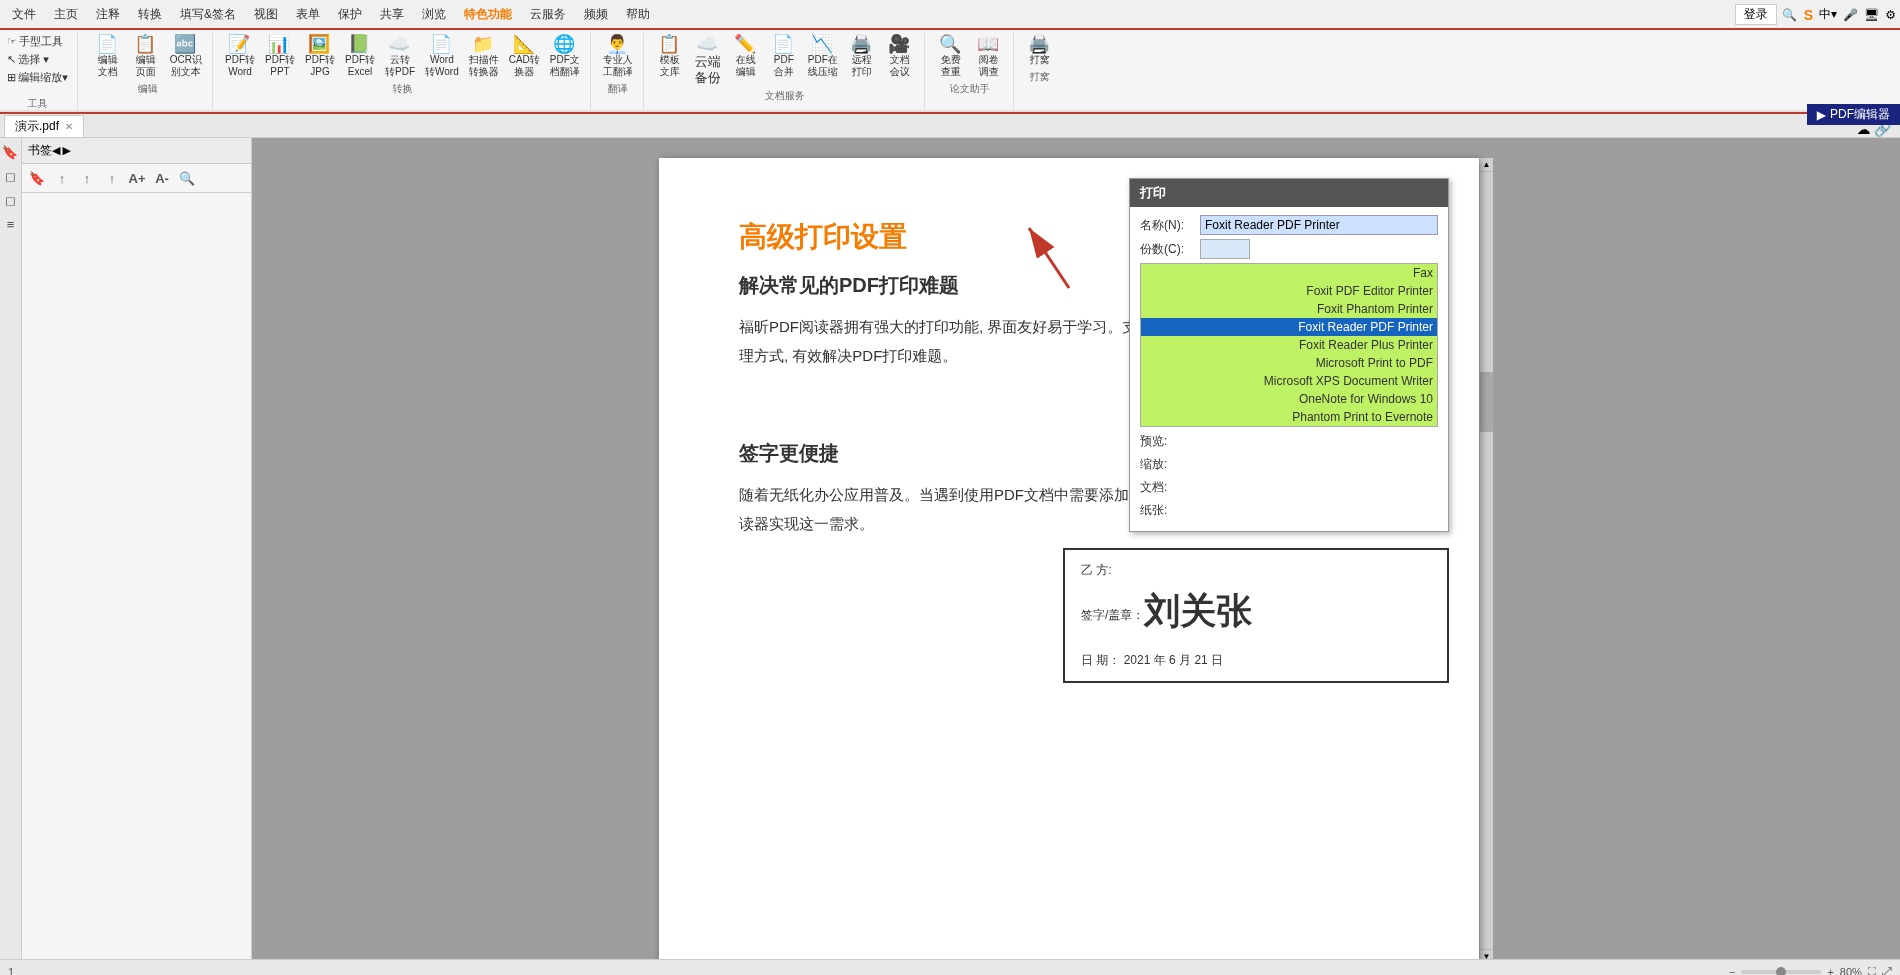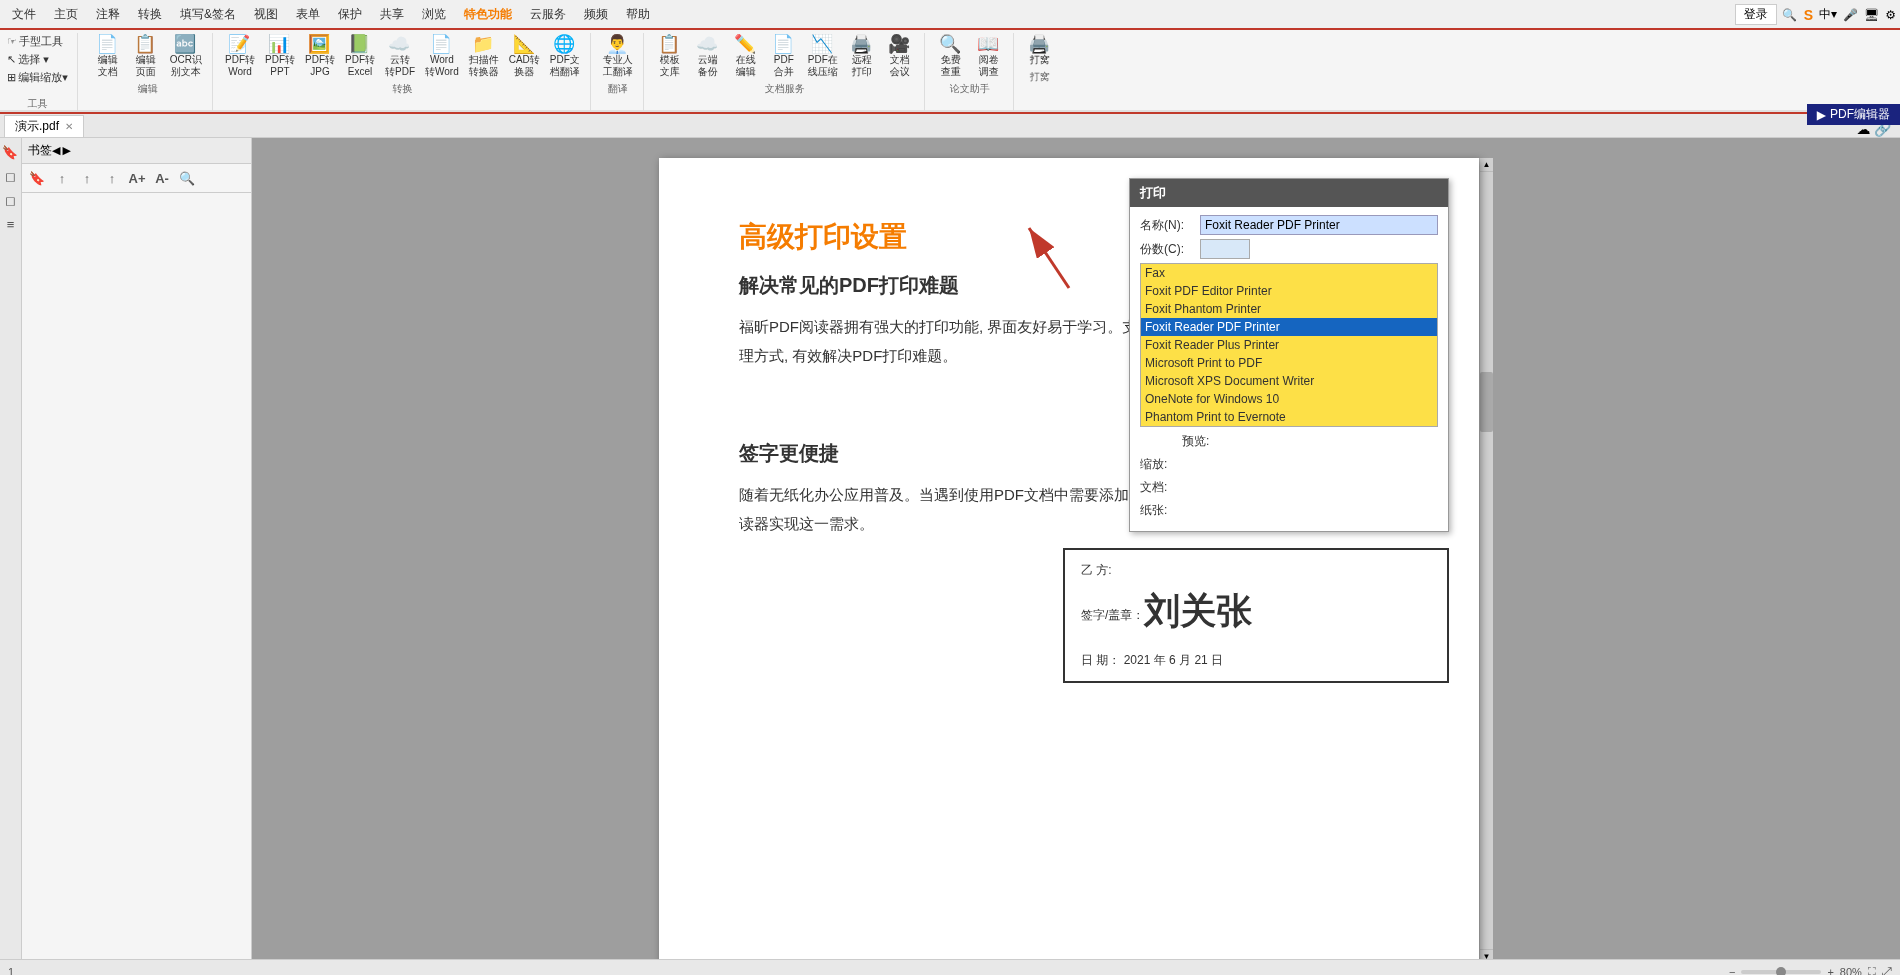--- a/index.html
+++ b/index.html
@@ -286,22 +286,23 @@
       font-size: 12px;
       color: #333;
       cursor: pointer;
     }
     .print-option.selected {
       background: #1565c0;
       color: #fff;
     }
     .print-options-list {
       border: 1px solid #aaa;
-      background: #fde047;
+      background: #bef264;
       width: 100%;
+      text-align: right;
     }
 
     
     .signature-box {
       position: absolute;
       right: 30px;
       top: 390px;
       width: 386px;
       border: 2px solid #333;
       background: #fff;
@@ -520,21 +521,21 @@
       </div>
 
       <div class="ribbon-group">
         <div class="ribbon-items">
           <div class="ribbon-btn">
             <span class="icon">📋</span>
             <span style="font-size:10px;">模板<br>文库</span>
           </div>
           <div class="ribbon-btn">
             <span class="icon">☁️</span>
-            <span style="font-size:10px;">云端<br>备份</span>
+            <span style="font-size:13px;">云端<br>备份</span>
           </div>
           <div class="ribbon-btn">
             <span class="icon">✏️</span>
             <span style="font-size:10px;">在线<br>编辑</span>
           </div>
           <div class="ribbon-btn">
             <span class="icon">📄</span>
             <span style="font-size:10px;">PDF<br>合并</span>
           </div>
           <div class="ribbon-btn">
@@ -672,21 +673,21 @@
                   <div class="print-option">Foxit PDF Editor Printer</div>
                   <div class="print-option">Foxit Phantom Printer</div>
                   <div class="print-option selected">Foxit Reader PDF Printer</div>
                   <div class="print-option">Foxit Reader Plus Printer</div>
                   <div class="print-option">Microsoft Print to PDF</div>
                   <div class="print-option">Microsoft XPS Document Writer</div>
                   <div class="print-option">OneNote for Windows 10</div>
                   <div class="print-option">Phantom Print to Evernote</div>
                 </div>
 
-                <div class="print-dialog-row" style="margin-top:4px;margin-left:42px;">
+                <div class="print-dialog-row" style="margin-top:4px;">
                   <div class="print-dialog-label">预览:</div>
                 </div>
                 <div class="print-dialog-row">
                   <div class="print-dialog-label">缩放:</div>
                 </div>
                 <div class="print-dialog-row">
                   <div class="print-dialog-label">文档:</div>
                 </div>
                 <div class="print-dialog-row">
                   <div class="print-dialog-label">纸张:</div>

